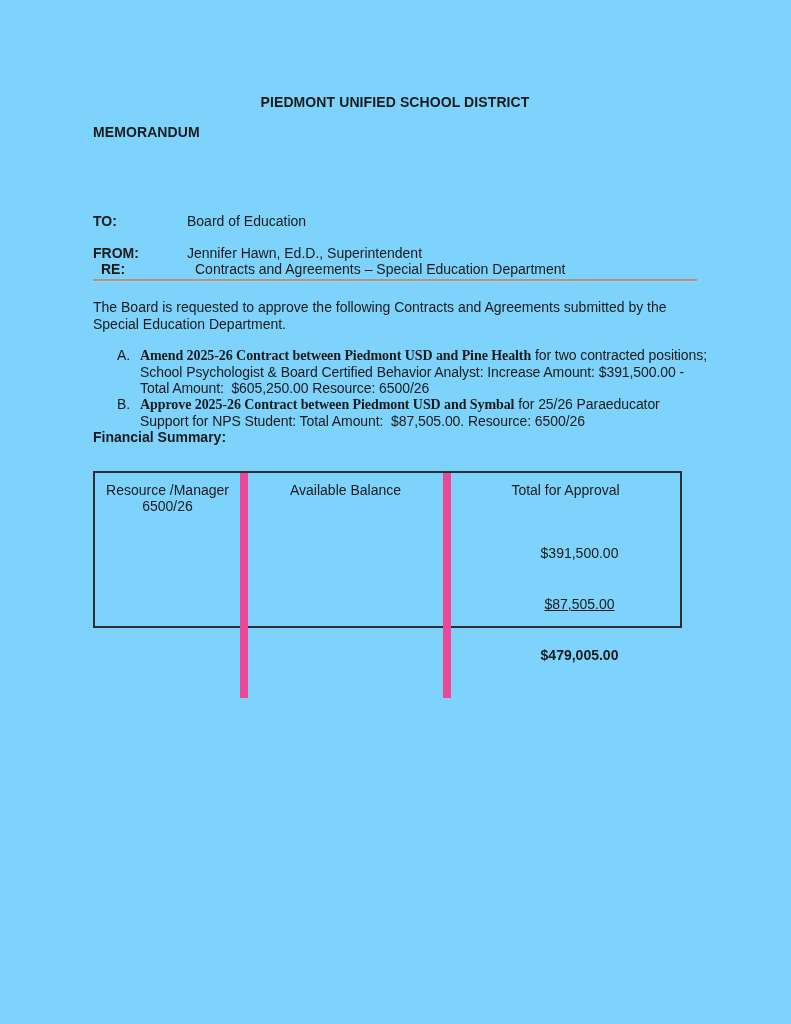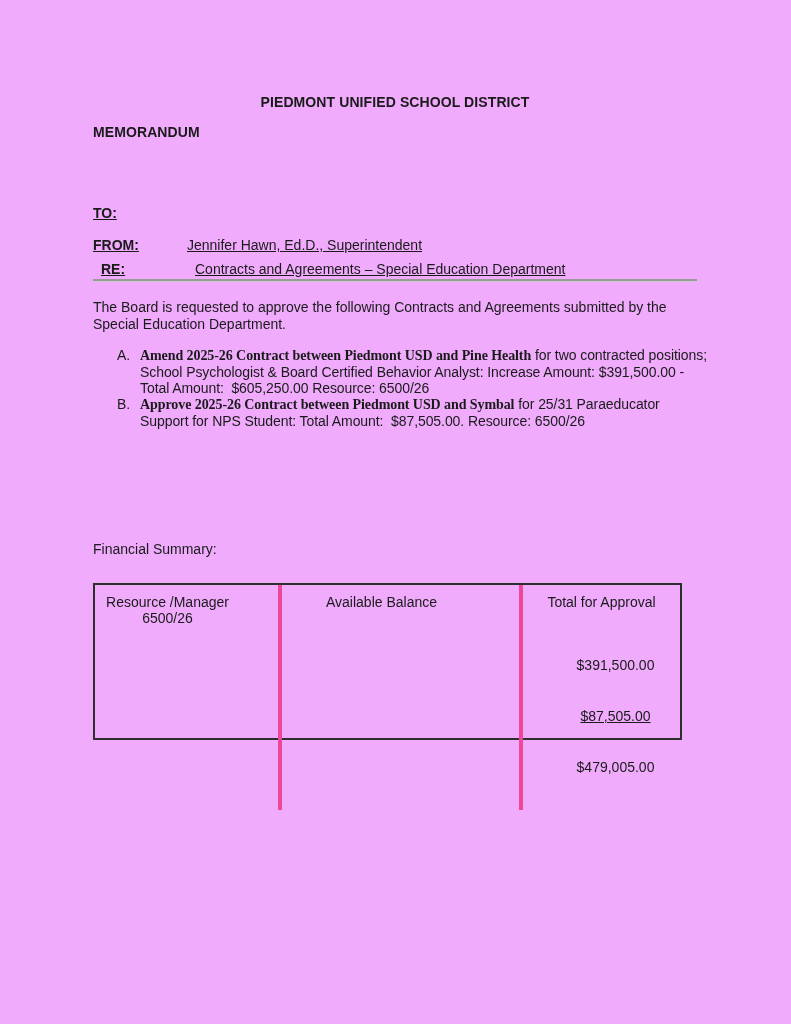--- a/index.html
+++ b/index.html
@@ -5,21 +5,21 @@
   html, body {
     margin: 0;
     padding: 0;
     background: #ffffff;
   }
   .page {
     position: relative;
     width: 791px;
     height: 1024px;
     box-sizing: border-box;
-    background: #f0abfc;
+    background: #7dd3fc;
     padding: 94px 80px 0 93px;
     font-family: "Liberation Sans", "DejaVu Sans", sans-serif;
     font-size: 14px;
     color: #1a1a1a;
     overflow: hidden;
   }
   .title-wrap {
     width: 604px;
   }
   .doc-title {
@@ -34,23 +34,22 @@
     line-height: 16px;
     margin-top: 14px;
     letter-spacing: 0.1px;
   }
   .meta {
     margin-top: 57px;
   }
   .meta-row {
     display: flex;
     height: 32px;
-    align-items: center;
+    align-items: flex-end;
     line-height: 16px;
-    text-decoration: underline;
   }
   .meta-row:last-child { height: 16px; margin-left: 8px; }
   .meta-label {
     width: 94px;
     font-weight: bold;
     flex: 0 0 auto;
   }
   .meta-value { flex: 1 1 auto; }
   .rule {
     margin-top: 2px;
@@ -75,60 +74,59 @@
     line-height: 16px;
   }
   .item-marker {
     position: absolute;
     left: 24px;
     top: 0;
   }
   .item-text { white-space: pre-wrap; }
   .item-text .lead { font-weight: bold; font-family: Liberation Serif, serif; }
   .fin-heading {
-    margin-top: 112px;
-    font-weight: normal;
+    font-weight: bold;
     line-height: 16px;
   }
   .fin-table {
     margin-top: 26px;
     width: 589px;
     height: 157px;
     box-sizing: border-box;
     border: 2px solid #2e2e2e;
     display: grid;
     grid-template-columns: 145px 203px 1fr;
-    gap: 38px;
   }
   .fin-col {
     box-sizing: border-box;
     padding-top: 9px;
     text-align: center;
   }
-  .fin-col + .fin-col { border-left: 4px solid #ec4899; }
+  .fin-col + .fin-col { border-left: 8px solid #ec4899; }
   .fin-col-header { line-height: 16px; }
   .fin-resource { line-height: 17px; }
   .fin-balance { margin-top: 29px; line-height: 17px; }
   .fin-approval { margin-top: 13px; line-height: 17px; white-space: pre-wrap; margin-left: 28px; }
   .fin-approval .underlined { text-decoration: underline; }
-  .fin-approval .total { font-weight: normal; }
+  .fin-approval .total { font-weight: bold; }
 </style>
 </head>
 <body>
 
 <div class="page">
 
   <div class="title-wrap">
     <div class="doc-title">PIEDMONT UNIFIED SCHOOL DISTRICT</div>
     <div class="doc-subtitle">MEMORANDUM</div>
   </div>
 
   <div class="meta">
     <div class="meta-row">
       <span class="meta-label">TO:</span>
+      <span class="meta-value">Board of Education</span>
     </div>
     <div class="meta-row">
       <span class="meta-label">FROM:</span>
       <span class="meta-value">Jennifer Hawn, Ed.D., Superintendent</span>
     </div>
     <div class="meta-row">
       <span class="meta-label">RE:</span>
       <span class="meta-value">Contracts and Agreements – Special Education Department</span>
     </div>
   </div>
@@ -137,21 +135,21 @@
 
   <p class="intro">The Board is requested to approve the following Contracts and Agreements submitted by the Special Education Department.</p>
 
   <div class="items">
     <div class="item">
       <span class="item-marker">A.</span>
       <span class="item-text"><span class="lead">Amend 2025-26 Contract between Piedmont USD and Pine Health</span><span> for two contracted positions; School Psychologist &amp; Board Certified Behavior Analyst: Increase Amount: $391,500.00 - Total Amount:  $605,250.00 Resource: 6500/26</span></span>
     </div>
     <div class="item">
       <span class="item-marker">B.</span>
-      <span class="item-text"><span class="lead">Approve 2025-26 Contract between Piedmont USD and Symbal</span><span> for 25/31 Paraeducator Support for NPS Student: Total Amount:  $87,505.00. Resource: 6500/26</span></span>
+      <span class="item-text"><span class="lead">Approve 2025-26 Contract between Piedmont USD and Symbal</span><span> for 25/26 Paraeducator Support for NPS Student: Total Amount:  $87,505.00. Resource: 6500/26</span></span>
     </div>
   </div>
 
   <div class="fin-heading">Financial Summary:</div>
 
   <div class="fin-table">
     <div class="fin-col">
       <div class="fin-col-header">Resource /Manager</div>
       <div class="fin-resource">6500/26</div>
     </div>

